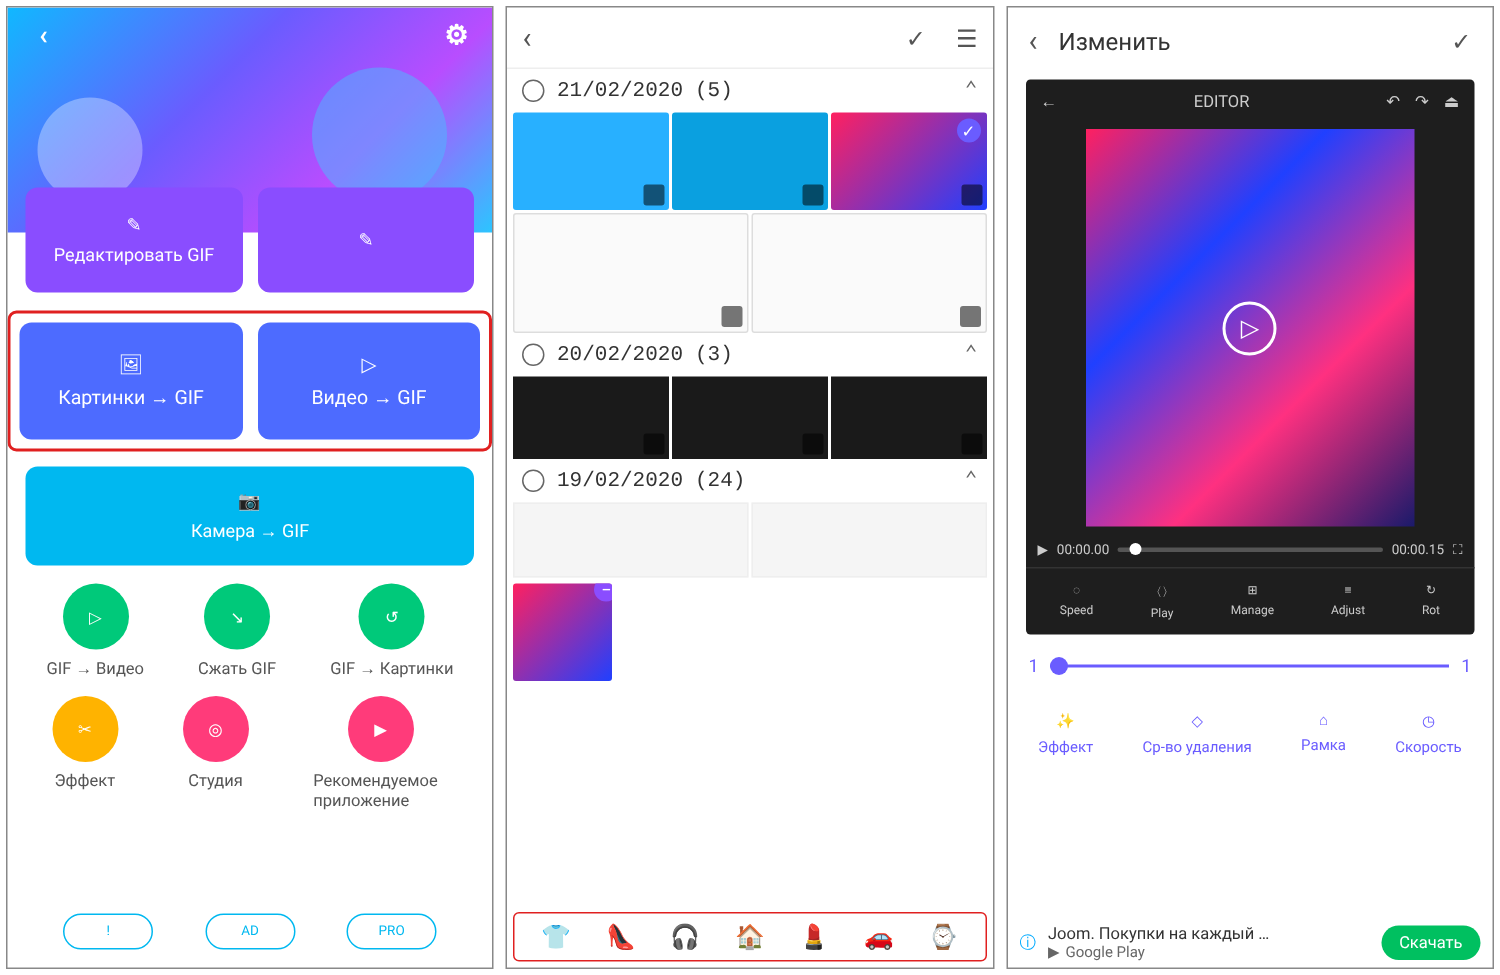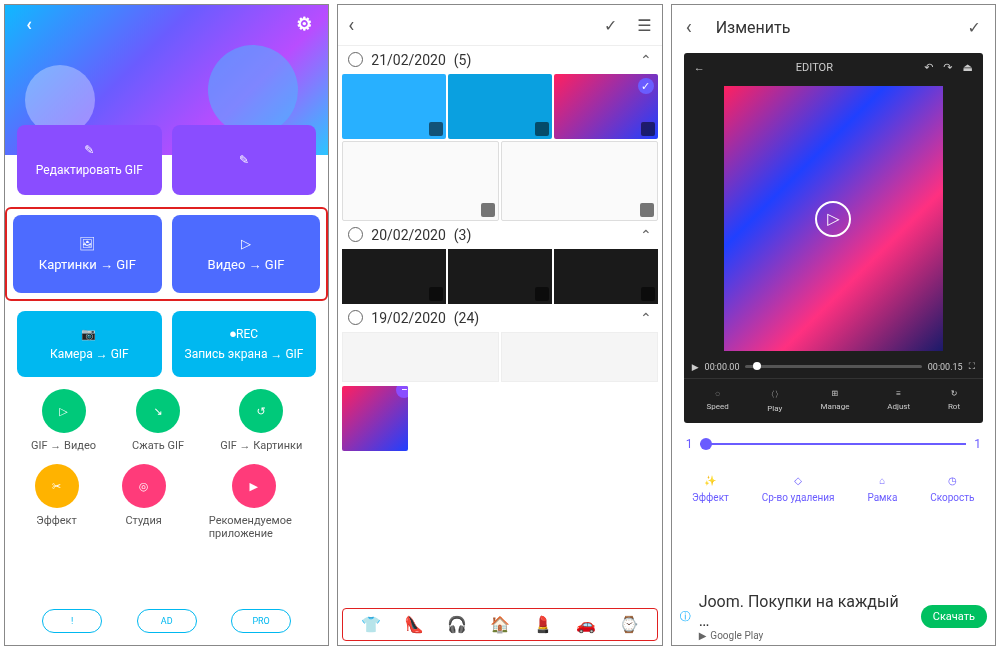--- a/index.html
+++ b/index.html
@@ -23,21 +23,21 @@
   .circ-item{display:flex;flex-direction:column;align-items:center;gap:6px;font-size:11px;color:#555;}
   .circ{width:44px;height:44px;border-radius:50%;display:flex;align-items:center;justify-content:center;color:#fff;}
   .c-grn{background:#00c97a;} .c-pnk{background:#ff3b7a;}
   .c-org{background:#ffb300;}
   .s1-bot{display:flex;justify-content:space-around;padding:8px 20px;position:absolute;bottom:4px;left:0;right:0;}
   .pill{width:60px;height:24px;border:1.5px solid #00b8f0;border-radius:12px;display:flex;align-items:center;justify-content:center;font-size:9px;color:#00b8f0;}
 
   
   .s2-top{display:flex;align-items:center;gap:10px;padding:8px 10px;border-bottom:1px solid #eee;}
   .dd{border:1px solid #ccc;border-radius:6px;padding:4px 10px;font-size:14px;display:flex;align-items:center;gap:6px;}
-  .s2-sec{padding:6px 10px;display:flex;align-items:flex-start;gap:8px;font-size:14px;color:#333;}
+  .s2-sec{padding:6px 10px;display:flex;align-items:center;gap:8px;font-size:14px;color:#333;font-family:Liberation Mono, monospace;}
   .s2-sec .sp{flex:1;}
   .rad{width:15px;height:15px;border:1.5px solid #666;border-radius:50%;}
   .chev{font-size:14px;color:#666;}
   .grid2{display:grid;grid-template-columns:1fr 1fr 1fr;gap:2px;padding:0 4px;}
   .thumb{height:65px;background:#28b0ff;border-radius:2px;position:relative;overflow:hidden;}
   .thumb.sel::after{content:"✓";position:absolute;top:4px;right:4px;width:16px;height:16px;background:#6a5cff;border-radius:50%;color:#fff;font-size:11px;display:flex;align-items:center;justify-content:center;}
   .expand{position:absolute;bottom:3px;right:3px;width:14px;height:14px;background:#0008;border-radius:2px;}
   .grid3{display:grid;grid-template-columns:1fr 1fr;gap:2px;padding:0 4px;}
   .tdark{height:55px;background:#1a1a1a;position:relative;}
   .twhite{height:50px;background:#f5f5f5;position:relative;border:1px solid #eee;}
@@ -94,24 +94,20 @@
     <div class="card blue">
       <span>▷</span>
       <span>Видео → GIF</span>
     </div>
   </div>
   <div class="s1-row row3">
     <div class="card cyan">
       <span>📷</span>
       <span>Камера → GIF</span>
     </div>
-    <div class="card cyan">
-      <span>⏺REC</span>
-      <span>Запись экрана → GIF</span>
-    </div>
   </div>
   <div class="circ-row">
     <div class="circ-item">
         <div class="circ c-grn">▷</div>
         <span>GIF → Видео</span>
       </div>
     <div class="circ-item">
         <div class="circ c-grn">↘</div>
         <span>Сжать GIF</span>
       </div>
@@ -219,21 +215,21 @@
     <span>🏠</span>
     <span>💄</span>
     <span>🚗</span>
     <span>⌚</span>
   </div>
 </div>
 
 <div class="phone">
   <div class="s3-top">
     <span style="font-size:20px;color:#555">‹</span>
-    <span style="flex:1;margin-left:24px">Изменить</span>
+    <span style="flex:1;margin-left:14px">Изменить</span>
     <span style="color:#555">✓</span>
   </div>
   <div class="editor">
     <div class="ed-hdr">
       <span>←</span>
       <span>EDITOR</span>
       <span style="display:flex;gap:10px">
         <span>↶</span>
         <span>↷</span>
         <span>⏏</span>
@@ -291,21 +287,21 @@
         <span>Рамка</span>
       </div>
     <div class="s3t">
         <span>◷</span>
         <span>Скорость</span>
       </div>
   </div>
   <div class="s3-ad">
     <span style="color:#00aaff">ⓘ</span>
     <div style="flex:1">
-      <div style="color:#333;font-size:16px">Joom. Покупки на каждый …</div>
+      <div style="color:#333;font-size:11px">Joom. Покупки на каждый …</div>
       <div class="gp">
           <span>▶</span>
           <span>Google Play</span>
         </div>
     </div>
     <div class="dlbtn">Скачать</div>
   </div>
 </div>
 
 </body></html>

